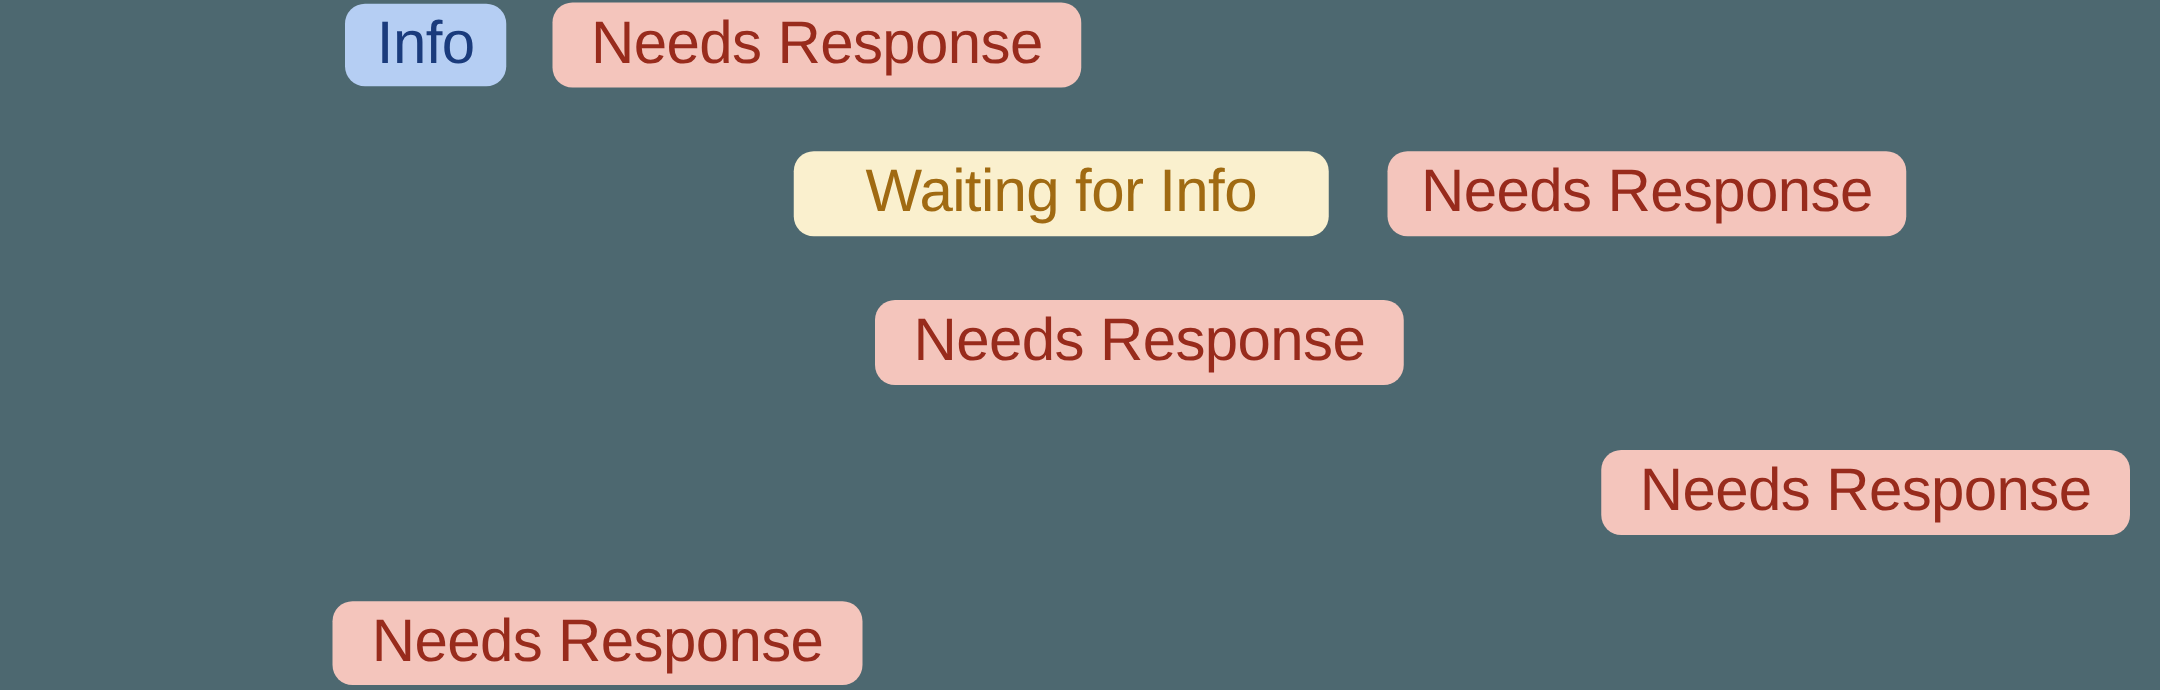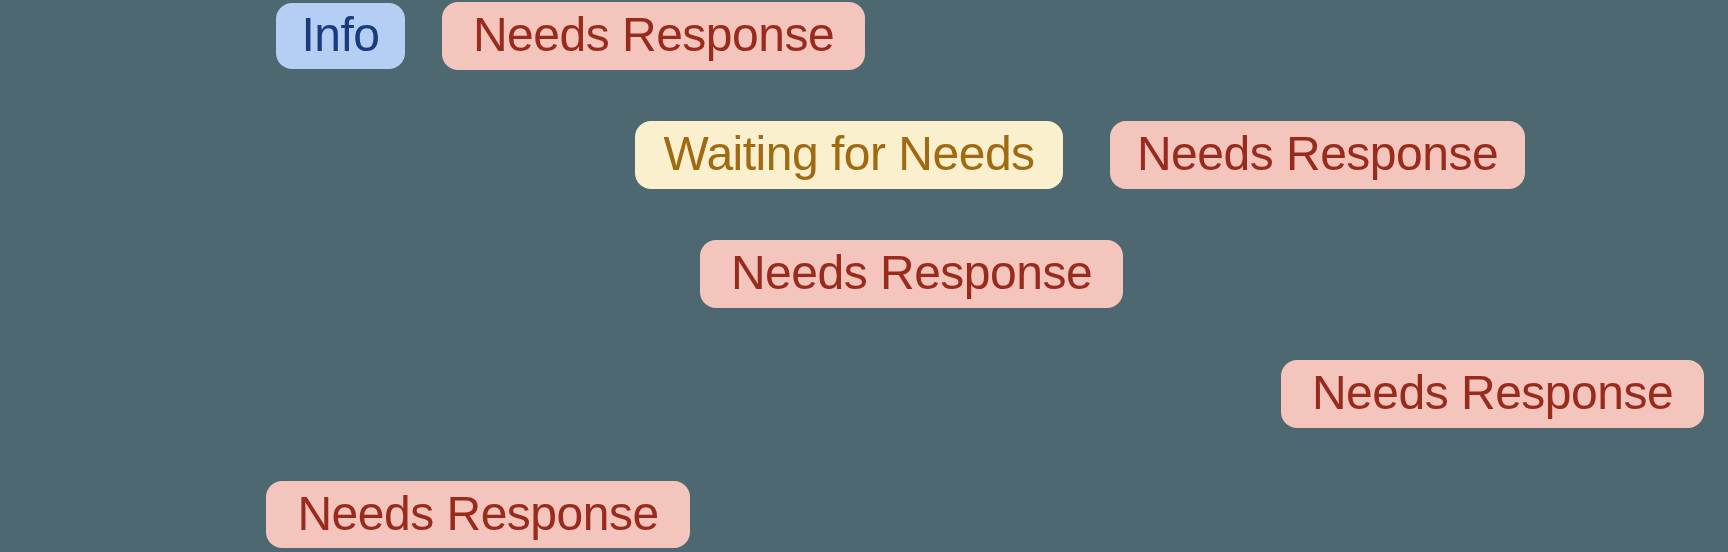--- a/index.html
+++ b/index.html
@@ -39,21 +39,21 @@
 
     <div class="tag" style="left: 264px; top: 3px; width: 129px; height: 66px; background: rgb(181, 206, 243); color: rgb(26, 59, 124); margin-left: 12px;">
       <span class="tag-label">Info</span>
     </div>
 
     <div class="tag" style="left: 442px; top: 2px; width: 423px; height: 68px; background: rgb(244, 197, 188); color: rgb(152, 43, 28);">
       <span class="tag-label">Needs Response</span>
     </div>
 
     <div class="tag" style="left: 635px; top: 121px; width: 428px; height: 68px; background: rgb(250, 240, 206); color: rgb(160, 106, 18);">
-      <span class="tag-label">Waiting for Needs</span>
+      <span class="tag-label">Waiting for Info</span>
     </div>
 
     <div class="tag" style="left: 1110px; top: 121px; width: 415px; height: 68px; background: rgb(244, 197, 188); color: rgb(152, 43, 28);">
       <span class="tag-label">Needs Response</span>
     </div>
 
     <div class="tag" style="left: 700px; top: 240px; width: 423px; height: 68px; background: rgb(244, 197, 188); color: rgb(152, 43, 28);">
       <span class="tag-label">Needs Response</span>
     </div>
 

